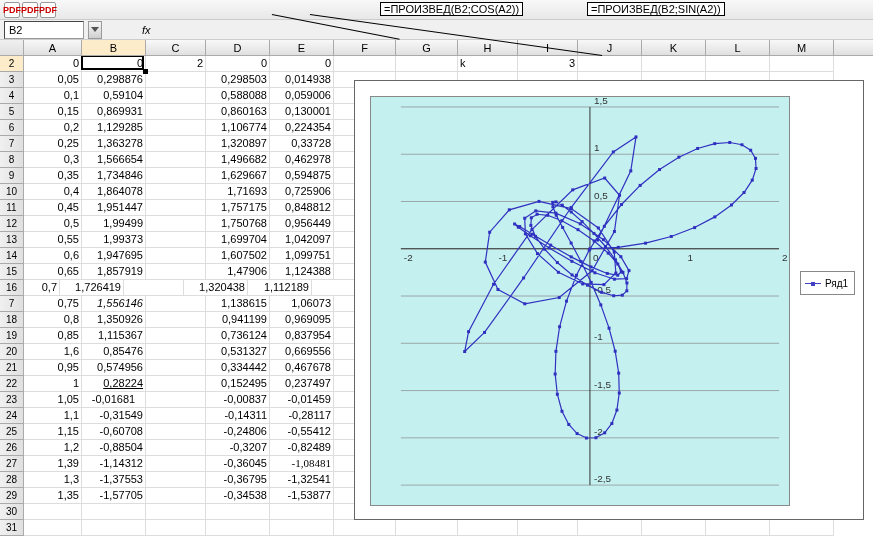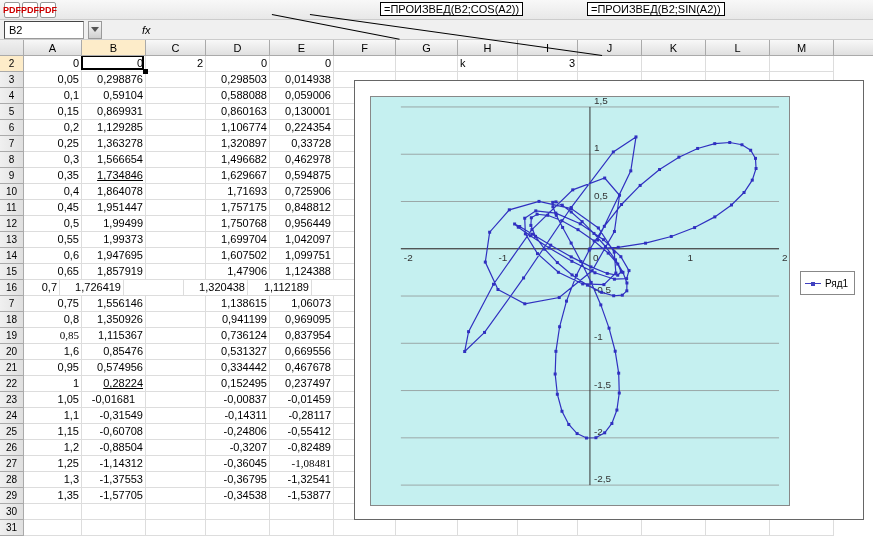--- a/index.html
+++ b/index.html
@@ -222,21 +222,21 @@
           <div class="cell" style="width: 62px;"></div>
           <div class="cell" style="width: 60px;"></div>
           <div class="cell" style="width: 60px;"></div>
           <div class="cell" style="width: 64px;"></div>
           <div class="cell" style="width: 64px;"></div>
           <div class="cell" style="width: 64px;"></div>
           <div class="cell" style="width: 64px;"></div>
         </div>
         <div class="row">
           <div class="cell" style="width: 58px;">0,35</div>
-          <div class="cell" style="width: 64px; text-decoration: underline;">1,734846</div>
+          <div class="cell" style="width: 64px;">1,734846</div>
           <div class="cell" style="width: 60px;"></div>
           <div class="cell" style="width: 64px;">1,629667</div>
           <div class="cell" style="width: 64px;">0,594875</div>
           <div class="cell" style="width: 62px;"></div>
           <div class="cell" style="width: 62px;"></div>
           <div class="cell" style="width: 60px;"></div>
           <div class="cell" style="width: 60px;"></div>
           <div class="cell" style="width: 64px;"></div>
           <div class="cell" style="width: 64px;"></div>
           <div class="cell" style="width: 64px;"></div>
@@ -342,21 +342,21 @@
           <div class="cell" style="width: 62px;"></div>
           <div class="cell" style="width: 60px;"></div>
           <div class="cell" style="width: 60px;"></div>
           <div class="cell" style="width: 64px;"></div>
           <div class="cell" style="width: 64px;"></div>
           <div class="cell" style="width: 64px;"></div>
           <div class="cell" style="width: 64px;"></div>
         </div>
         <div class="row">
           <div class="cell" style="width: 58px;">0,75</div>
-          <div class="cell" style="width: 64px;">1,556146</div>
+          <div class="cell" style="width: 64px; font-style: italic;">1,556146</div>
           <div class="cell" style="width: 60px;"></div>
           <div class="cell" style="width: 64px;">1,138615</div>
           <div class="cell" style="width: 64px;">1,06073</div>
           <div class="cell" style="width: 62px;"></div>
           <div class="cell" style="width: 62px;"></div>
           <div class="cell" style="width: 60px;"></div>
           <div class="cell" style="width: 60px;"></div>
           <div class="cell" style="width: 64px;"></div>
           <div class="cell" style="width: 64px;"></div>
           <div class="cell" style="width: 64px;"></div>
@@ -371,21 +371,21 @@
           <div class="cell" style="width: 62px;"></div>
           <div class="cell" style="width: 62px;"></div>
           <div class="cell" style="width: 60px;"></div>
           <div class="cell" style="width: 60px;"></div>
           <div class="cell" style="width: 64px;"></div>
           <div class="cell" style="width: 64px;"></div>
           <div class="cell" style="width: 64px;"></div>
           <div class="cell" style="width: 64px;"></div>
         </div>
         <div class="row">
-          <div class="cell" style="width: 58px; font-family: Liberation Serif, serif;">0,85</div>
+          <div class="cell" style="width: 58px;">0,85</div>
           <div class="cell" style="width: 64px;">1,115367</div>
           <div class="cell" style="width: 60px;"></div>
           <div class="cell" style="width: 64px;">0,736124</div>
           <div class="cell" style="width: 64px;">0,837954</div>
           <div class="cell" style="width: 62px;"></div>
           <div class="cell" style="width: 62px;"></div>
           <div class="cell" style="width: 60px;"></div>
           <div class="cell" style="width: 60px;"></div>
           <div class="cell" style="width: 64px;"></div>
           <div class="cell" style="width: 64px;"></div>
@@ -491,21 +491,21 @@
           <div class="cell" style="width: 62px;"></div>
           <div class="cell" style="width: 62px;"></div>
           <div class="cell" style="width: 60px;"></div>
           <div class="cell" style="width: 60px;"></div>
           <div class="cell" style="width: 64px;"></div>
           <div class="cell" style="width: 64px;"></div>
           <div class="cell" style="width: 64px;"></div>
           <div class="cell" style="width: 64px;"></div>
         </div>
         <div class="row">
-          <div class="cell" style="width: 58px;">1,25</div>
+          <div class="cell" style="width: 58px;">1,39</div>
           <div class="cell" style="width: 64px;">-1,14312</div>
           <div class="cell" style="width: 60px;"></div>
           <div class="cell" style="width: 64px;">-0,36045</div>
           <div class="cell" style="width: 64px; font-family: Liberation Serif, serif;">-1,08481</div>
           <div class="cell" style="width: 62px;"></div>
           <div class="cell" style="width: 62px;"></div>
           <div class="cell" style="width: 60px;"></div>
           <div class="cell" style="width: 60px;"></div>
           <div class="cell" style="width: 64px;"></div>
           <div class="cell" style="width: 64px;"></div>

